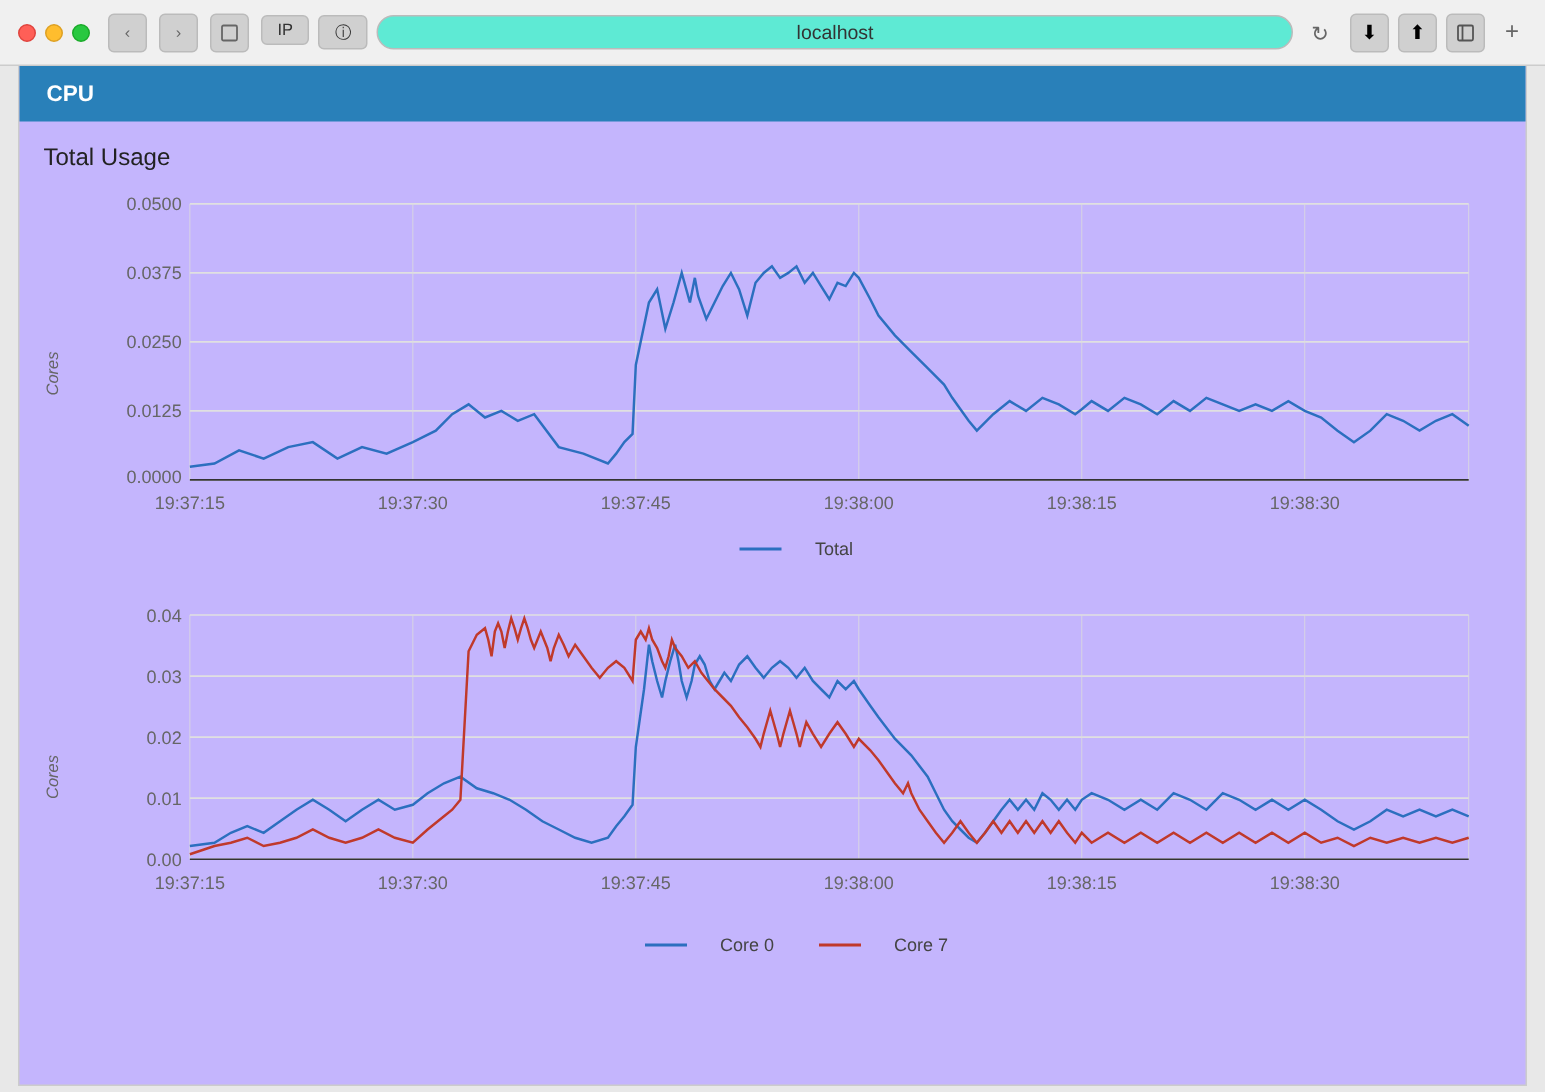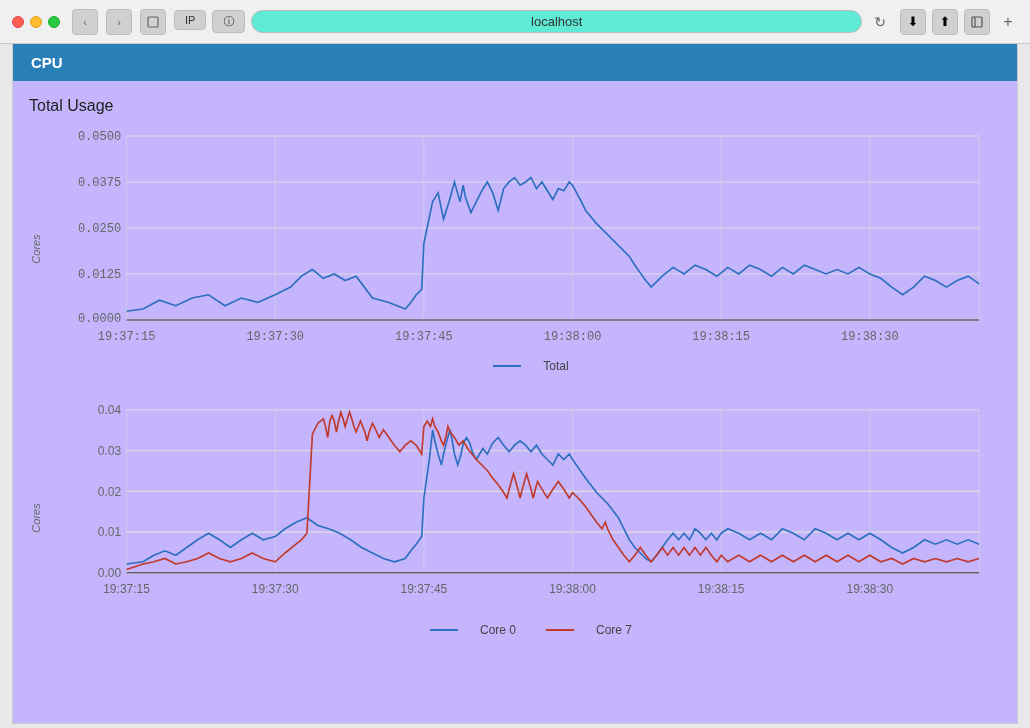--- a/index.html
+++ b/index.html
@@ -152,21 +152,20 @@
       font-size: 16px;
       font-weight: 400;
       color: #222;
       margin-bottom: 10px;
     }
 
     .chart-container {
       position: relative;
       width: 100%;
       height: 230px;
-      font-family: Liberation Mono, monospace;
     }
 
     .chart-container-bottom {
       position: relative;
       width: 100%;
       height: 220px;
     }
 
     svg.chart {
       width: 100%;

